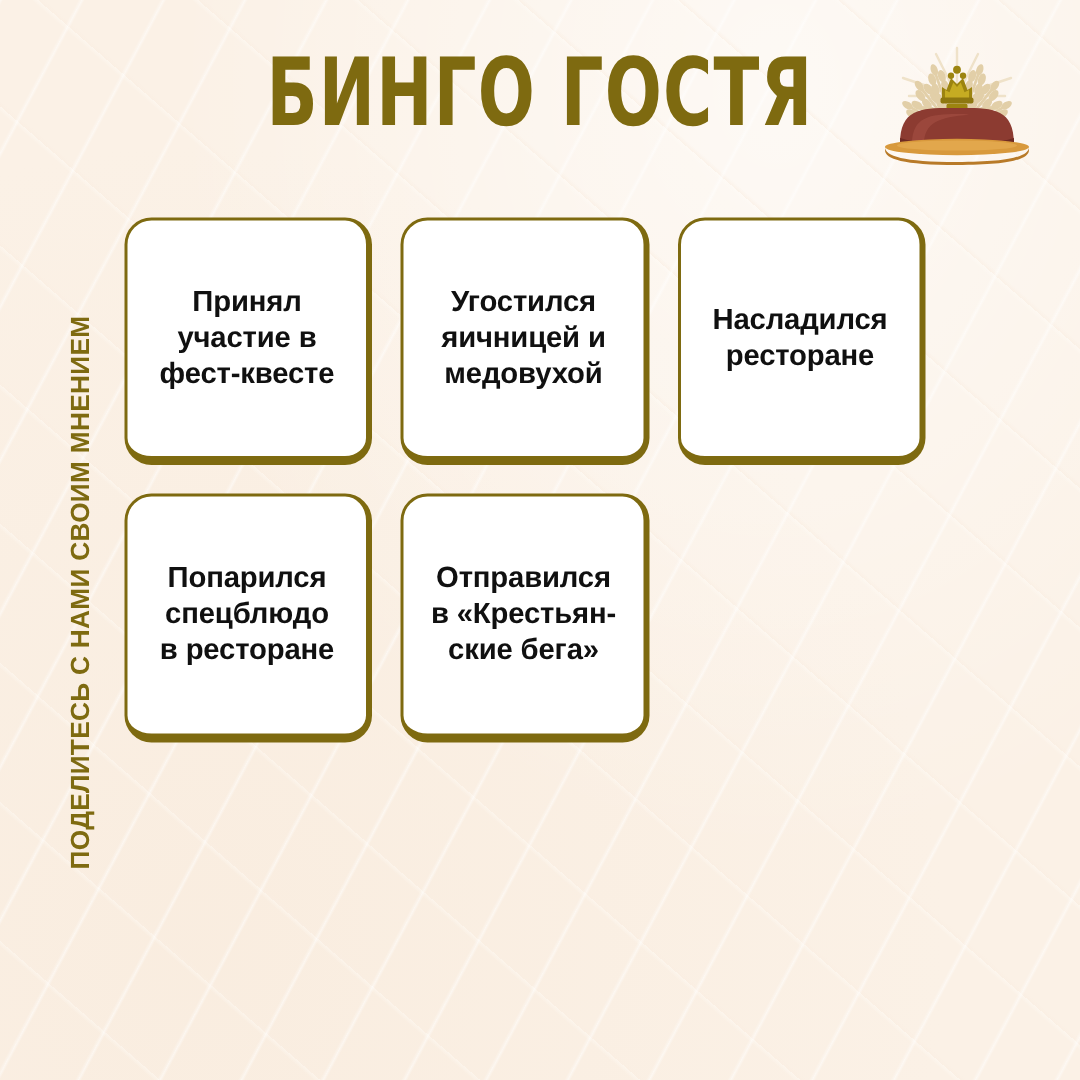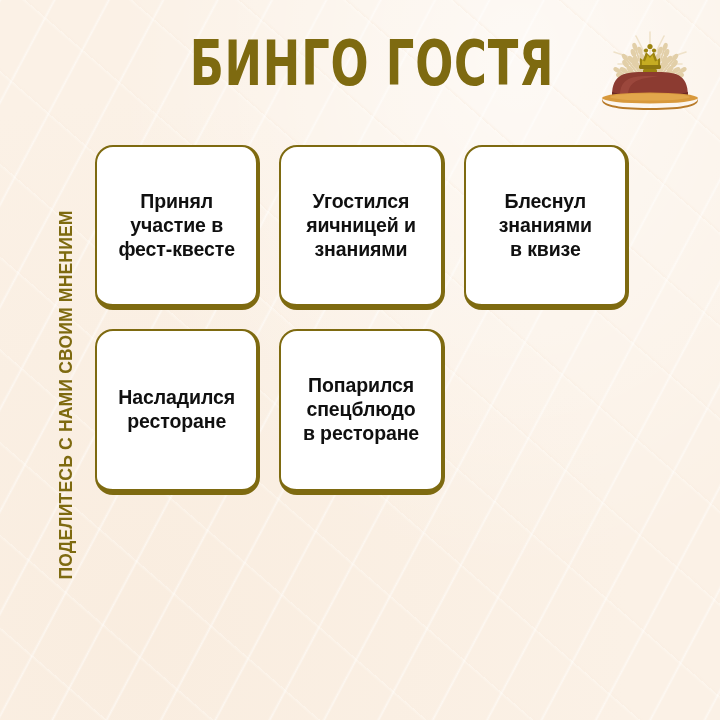--- a/index.html
+++ b/index.html
@@ -21,21 +21,21 @@
     background:
       repeating-linear-gradient(118deg, rgba(255,255,255,0.55) 0px, rgba(255,255,255,0) 2px, rgba(255,255,255,0) 46px, rgba(255,255,255,0.40) 48px),
       repeating-linear-gradient(41deg, rgba(250,238,226,0.55) 0px, rgba(255,255,255,0) 3px, rgba(255,255,255,0) 67px, rgba(255,252,247,0.45) 70px),
       radial-gradient(ellipse at 72% 8%, rgba(255,255,255,0.6) 0%, rgba(255,255,255,0) 55%),
       radial-gradient(ellipse at 18% 88%, rgba(248,234,219,0.6) 0%, rgba(255,255,255,0) 60%),
       #FBF1E6;
     pointer-events:none;
   }
 
   #poster {
-    position:absolute; inset:0;margin-left:12px;
+    position:absolute; inset:0;
   }
 
   
   #header {
     position:absolute;
     left:0; top:0; width:720px; height:130px;
   }
 
   #poster-title {
     position:absolute;
@@ -236,38 +236,38 @@
     <div class="bingo-cell">
       <span class="bingo-cell-text">Принял
 участие в
 фест-квесте</span>
     </div>
 
 
     <div class="bingo-cell">
       <span class="bingo-cell-text">Угостился
 яичницей и
-знаниями</span>
-    </div>
-
-    <div class="bingo-cell">
-      <span class="bingo-cell-text">Блеснул
-знаниями
-в квизе</span>
-    </div>
+медовухой</span>
+    </div>
+
 
 
     <div class="bingo-cell">
       <span class="bingo-cell-text">Насладился
 ресторане</span>
     </div>
 
     <div class="bingo-cell">
       <span class="bingo-cell-text">Попарился
 спецблюдо
 в ресторане</span>
     </div>
 
+    <div class="bingo-cell">
+      <span class="bingo-cell-text">Отправился
+в «Крестьян-
+ские бега»</span>
+    </div>
 
 
   </div>
 
 </div>
 
 </body></html>

